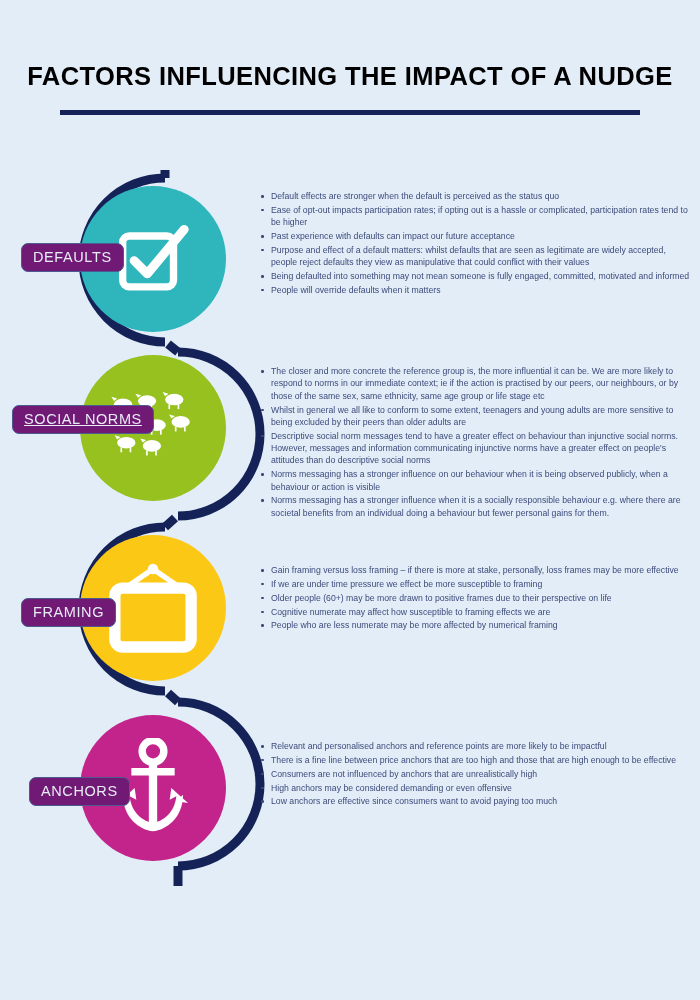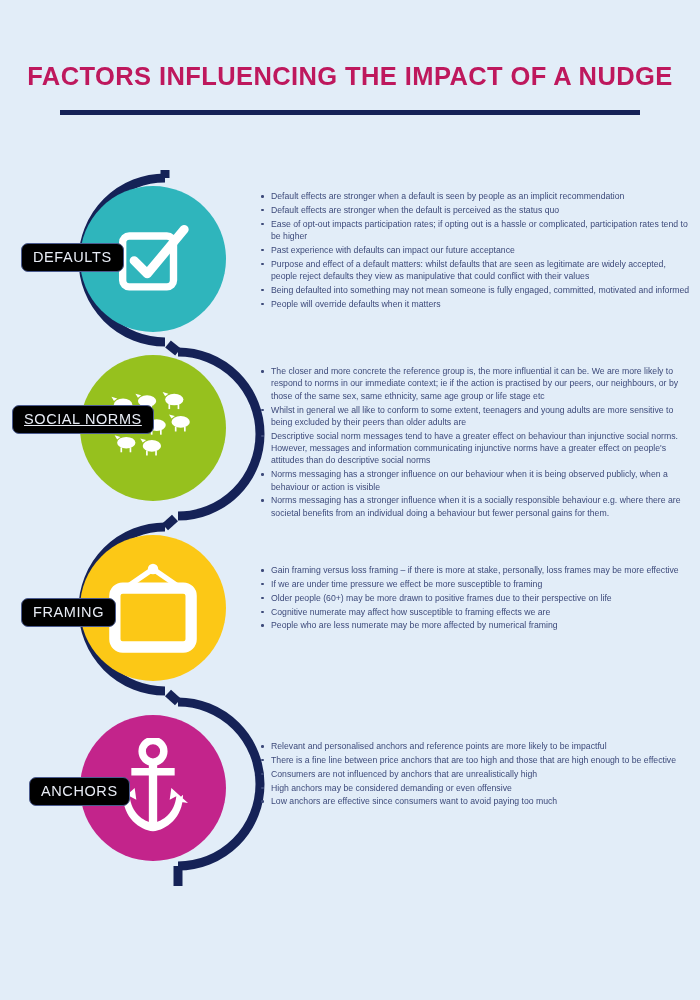--- a/index.html
+++ b/index.html
@@ -25,21 +25,21 @@
     position: absolute;
     top: 62px;
     left: 0;
     width: 700px;
     text-align: center;
   }
   .title {
     font-size: 25.5px;
     font-weight: bold;
     letter-spacing: 0.4px;
-    color: #be185d;
+    color: #000000;
     margin: 0;
     white-space: nowrap;
   }
   .title-rule {
     position: absolute;
     top: 110px;
     left: 60px;
     width: 580px;
     height: 5px;
     background: #152257;
@@ -63,21 +63,21 @@
   }
   .circle {
     position: absolute;
     border-radius: 50%;
     display: flex;
     align-items: center;
     justify-content: center;
   }
   .badge {
     position: absolute;
-    background: #000000;
+    background: #701a75;
     border: 1px solid #4b5b8f;
     border-radius: 7px;
     color: #e8ecf5;
     font-size: 14.5px;
     letter-spacing: 0.6px;
     padding: 5px 11px 6px 11px;
     white-space: nowrap;
     box-sizing: border-box;
   }
   .bullets {
@@ -143,21 +143,20 @@
     <div class="circle" style="left:80px; top:186px; width:146px; height:146px; background:#2fb5bc;">
       <svg width="82" height="82" viewBox="0 0 100 100">
         <rect x="13" y="22" width="62" height="62" rx="8" ry="8" fill="none" stroke="#ffffff" stroke-width="9"></rect>
         <path d="M27 52 L43 68 L88 14" fill="none" stroke="#ffffff" stroke-width="11" stroke-linecap="round" stroke-linejoin="round"></path>
       </svg>
     </div>
     <div class="badge" style="left:21px; top:243px;">
       <span>DEFAULTS</span>
     </div>
     <ul class="bullets" style="top:190px;">
-      <li>Default effects are stronger when a default is seen by people as an implicit recommendation</li>
       <li>Default effects are stronger when the default is perceived as the status quo</li>
       <li>Ease of opt-out impacts participation rates; if opting out is a hassle or complicated, participation rates tend to be higher</li>
       <li>Past experience with defaults can impact our future acceptance</li>
       <li>Purpose and effect of a default matters: whilst defaults that are seen as legitimate are widely accepted, people reject defaults they view as manipulative that could conflict with their values</li>
       <li>Being defaulted into something may not mean someone is fully engaged, committed, motivated and informed</li>
       <li>People will override defaults when it matters</li>
     </ul>
   </div>
 
   <div class="section" style="top:0;">

